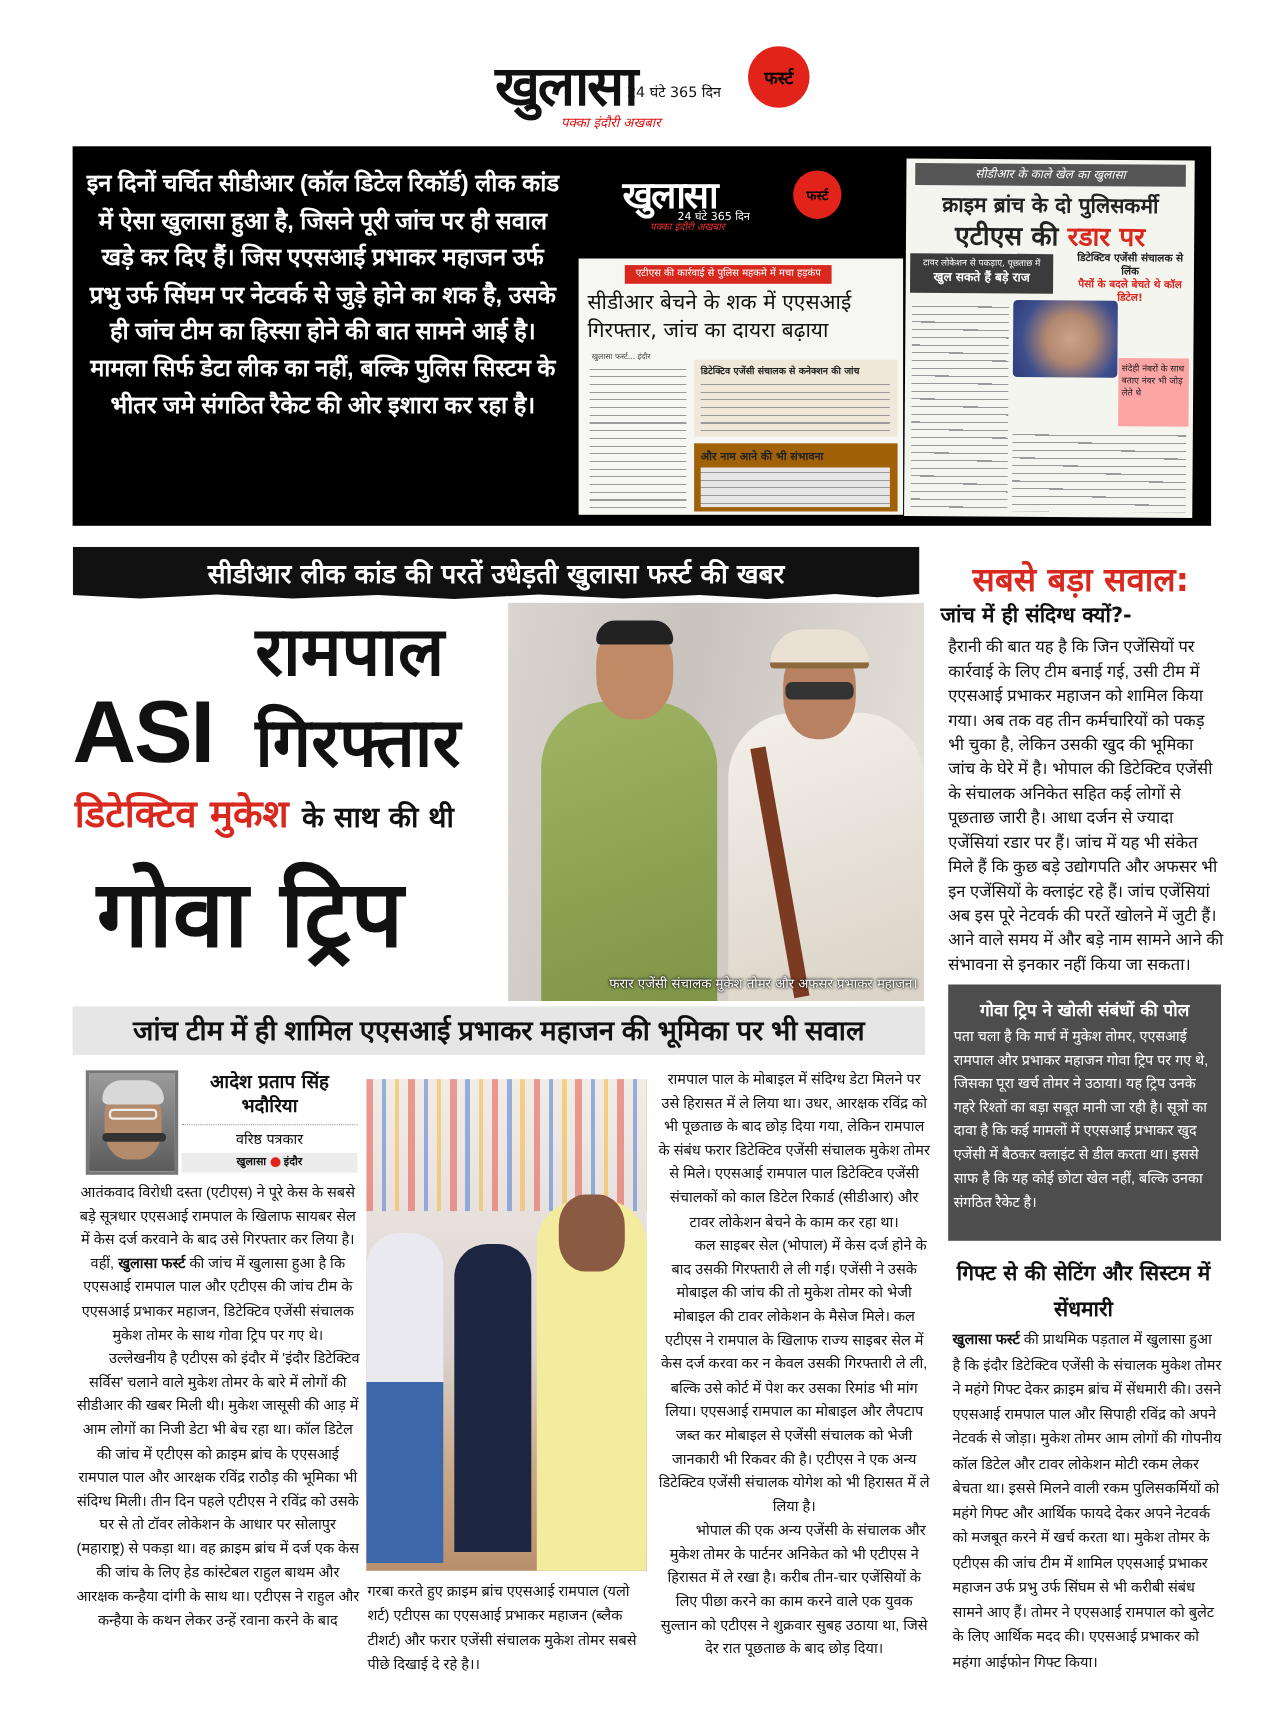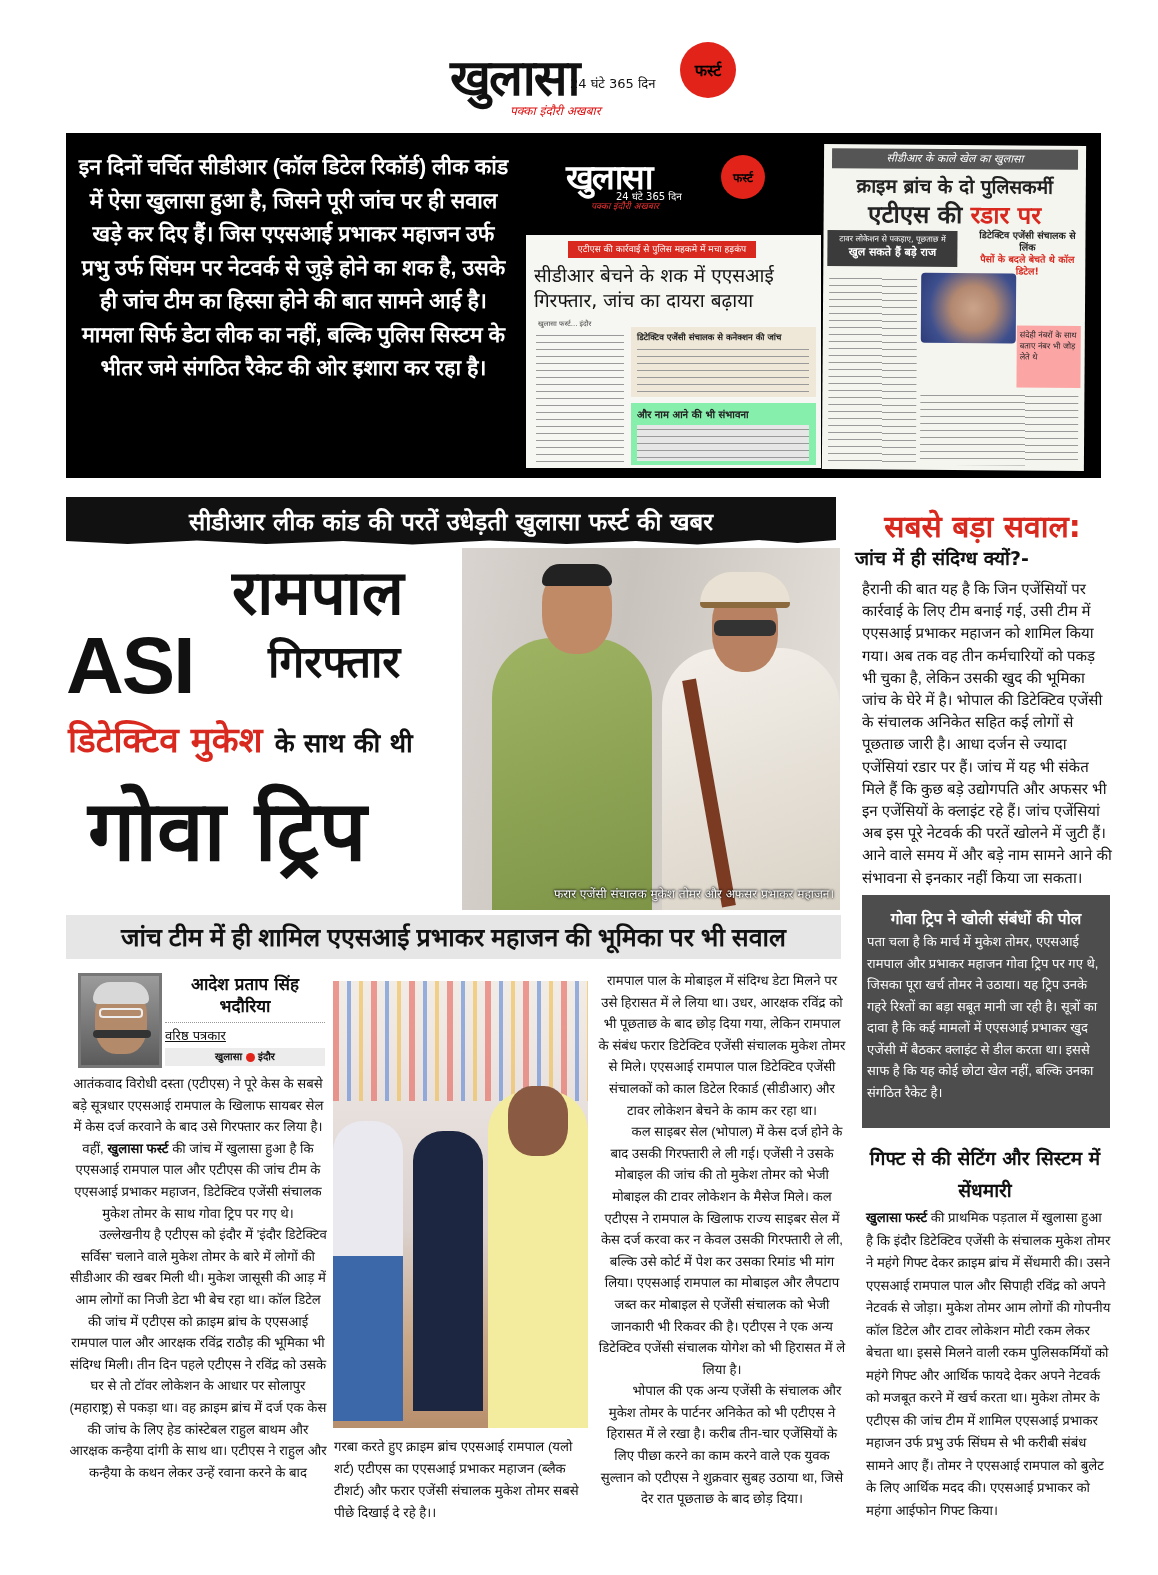--- a/index.html
+++ b/index.html
@@ -22,21 +22,21 @@
   .clip1-logo .mh-name { left: 40px; top: 10px; font-size: 34px; color: #fff; }
   .clip1-logo .mh-sub { left: 65px; top: 56px; font-size: 9px; color: #e33; }
   .clip1-logo .mh-circle { left: 195px; top: 12px; width: 44px; height: 44px; font-size: 12px; }
   .clip1-paper { position: absolute; left: 0; top: 92px; width: 295px; height: 233px; background: #f6f6f2; }
   .clip1-kicker { position: absolute; left: 42px; top: 6px; width: 188px; height: 17px; background: #d9291f; color: #fff; font-size: 9px; text-align: center; line-height: 17px; }
   .clip1-head { position: absolute; left: 8px; top: 28px; width: 275px; font-size: 19px; line-height: 25px; color: #111; }
   .clip1-by { position: absolute; left: 12px; top: 84px; font-size: 7px; color: #444; }
   .lines { position: absolute; background: repeating-linear-gradient(#f6f6f2 0, #f6f6f2 4px, #9a9a9a 4px, #9a9a9a 5px, #f6f6f2 5px, #f6f6f2 7px); }
   .clip1-box { position: absolute; left: 105px; top: 92px; width: 185px; height: 70px; background: #efe8d8; }
   .clip1-box-t { position: absolute; left: 6px; top: 4px; font-size: 8.5px; font-weight: bold; color: #222; }
-  .clip1-box2 { position: absolute; left: 105px; top: 168px; width: 185px; height: 62px; background: #86efac; }
+  .clip1-box2 { position: absolute; left: 105px; top: 168px; width: 185px; height: 62px; background: #a16207; }
   .clip1-box2-t { position: absolute; left: 6px; top: 4px; font-size: 10px; font-weight: bold; color: #222; }
 
   .clip2 { position: absolute; left: 757px; top: 12px; width: 262px; height: 325px; background: #f5f5f0; transform: rotate(0.4deg); }
   .clip2-kicker { position: absolute; left: 8px; top: 4px; width: 246px; height: 20px; background: #555; color: #fff; font-size: 11px; text-align: center; line-height: 20px; font-style: italic; }
   .clip2-h1 { position: absolute; left: 8px; top: 28px; width: 246px; text-align: center; font-size: 19px; font-weight: bold; color: #222; }
   .clip2-h2 { position: absolute; left: 8px; top: 52px; width: 246px; text-align: center; font-size: 24px; font-weight: 900; color: #222; }
   .clip2-h2 .red { color: #d9291f; }
   .clip2-sub { position: absolute; left: 4px; top: 86px; width: 130px; height: 36px; background: #3b3b3b; color: #fff; font-size: 8px; text-align: center; padding-top: 2px; }
   .clip2-sub b { display: block; font-size: 11px; }
   .clip2-bubble { position: absolute; left: 150px; top: 84px; width: 108px; color: #222; font-size: 9.5px; text-align: center; font-weight: bold; line-height: 12px; }
@@ -44,21 +44,21 @@
   .clip2-photo { position: absolute; left: 98px; top: 128px; width: 95px; height: 70px; background: radial-gradient(circle at 55% 50%, #caa48a 0, #b38870 35%, #3e4f8e 70%, #2c3b78 100%); border-radius: 4px; }
   .clip2-side { position: absolute; left: 194px; top: 180px; width: 64px; height: 62px; background: #fca5a5; }
   .clip2-side-t { font-size: 8px; padding: 3px; color: #222; }
 
   
   .kicker-banner { left: 66px; top: 497px; width: 770px; height: 50px; background: #111; color: #fff; font-size: 24px; font-weight: bold; text-align: center; line-height: 50px; clip-path: polygon(0 0,100% 0,100% 86%,95% 92%,90% 86%,82% 95%,74% 88%,65% 94%,55% 87%,45% 95%,36% 88%,26% 94%,17% 87%,8% 94%,0 88%); }
 
   
   .hl-asi { left: 66px; top: 620px; font-size: 80px; font-weight: 900; font-family: "Liberation Sans", sans-serif; letter-spacing: -2px; }
   .hl-name { left: 232px; top: 560px; font-size: 62px; font-weight: 900; line-height: 66px; }
-  .hl-arrest { left: 232px; top: 630px; font-size: 44px; font-weight: 900; margin-left: 36px; }
+  .hl-arrest { left: 232px; top: 630px; font-size: 62px; font-weight: 900; }
   .hl-red { left: 68px; top: 715px; font-size: 35px; font-weight: 900; color: #d9291f; }
   .hl-red .black { color: #111; font-size: 26px; font-weight: bold; }
   .hl-goa { left: 88px; top: 770px; font-size: 84px; font-weight: 900; }
 
   .main-photo { left: 462px; top: 548px; width: 378px; height: 362px; background: linear-gradient(100deg,#d9d4cf 0,#c9c3bd 40%,#e8e3dd 100%); overflow: hidden; }
   .p-green { position: absolute; left: 30px; top: 90px; width: 160px; height: 272px; background: linear-gradient(160deg,#9fb463,#7e9447); border-radius: 60px 60px 0 0; }
   .p-head1 { position: absolute; left: 80px; top: 20px; width: 70px; height: 86px; background: #c08a66; border-radius: 40% 40% 45% 45%; }
   .p-hair1 { position: absolute; left: 80px; top: 16px; width: 70px; height: 22px; background: #222; border-radius: 40px 40px 10px 10px; }
   .p-white { position: absolute; left: 200px; top: 100px; width: 178px; height: 262px; background: linear-gradient(160deg,#f4f0ea,#d9d2c6); border-radius: 60px 60px 0 0; }
   .p-head2 { position: absolute; left: 250px; top: 40px; width: 66px; height: 84px; background: #b88262; border-radius: 40% 40% 45% 45%; }
@@ -81,21 +81,21 @@
   .gift-title { left: 860px; top: 1142px; width: 250px; text-align: center; font-size: 19px; line-height: 32px; font-weight: bold; }
   .gift-body { left: 866px; top: 1207px; width: 246px; font-size: 13.2px; line-height: 22.5px; font-family: "Liberation Sans", sans-serif; }
 
   
   .author-photo { left: 78px; top: 973px; width: 84px; height: 95px; background: linear-gradient(#9b9b9b,#5b5b5b); border: 3px solid #777; overflow: hidden; }
   .a-face { position: absolute; left: 14px; top: 12px; width: 52px; height: 66px; background: #b38a6a; border-radius: 40%; }
   .a-hair { position: absolute; left: 12px; top: 6px; width: 56px; height: 22px; background: #d8d8d8; border-radius: 28px 28px 8px 8px; }
   .a-glass { position: absolute; left: 18px; top: 32px; width: 44px; height: 10px; border: 2px solid #eee; border-radius: 4px; }
   .a-must { position: absolute; left: 12px; top: 54px; width: 58px; height: 8px; background: #333; border-radius: 6px; }
   .a-name { left: 165px; top: 973px; width: 160px; text-align: center; font-size: 17px; font-weight: bold; line-height: 22px; }
-  .a-role { left: 165px; top: 1022px; width: 160px; text-align: left; font-size: 13px; border-top: 1px dotted #999; padding-top: 3px; text-decoration: underline; }
+  .a-role { left: 165px; top: 1022px; width: 160px; text-align: center; font-size: 13px; border-top: 1px dotted #999; padding-top: 3px; }
   .a-brand { left: 165px; top: 1048px; width: 160px; height: 18px; background: #ececec; text-align: center; font-size: 10px; font-weight: bold; line-height: 18px; }
   .a-brand .dot { display: inline-block; width: 9px; height: 9px; background: #e2231a; border-radius: 50%; vertical-align: middle; }
 
   .col1 { left: 68px; top: 1073px; width: 260px; font-size: 13.2px; line-height: 21.6px; text-align: center; font-family: "Liberation Sans", sans-serif; }
   .col3 { left: 598px; top: 970px; width: 248px; font-size: 13.2px; line-height: 21.6px; text-align: center; font-family: "Liberation Sans", sans-serif; }
   .indent { text-indent: 30px; }
 
   .garba-photo { left: 333px; top: 981px; width: 255px; height: 447px; background: linear-gradient(#f2ece6 0,#e7dfdc 30%,#dbd2cf 55%,#c9a888 80%,#b88f6d 100%); overflow: hidden; }
   .flags { position: absolute; left: 0; top: 0; width: 100%; height: 120px; background: repeating-linear-gradient(90deg,#e4544a 0 6px,transparent 6px 14px,#4a7bd4 14px 18px,transparent 18px 26px,#f2b83a 26px 30px,transparent 30px 38px); opacity: 0.55; }
   .g1 { position: absolute; left: 0; top: 140px; width: 70px; height: 300px; background: linear-gradient(#e9e9ef 0 45%,#3c67a8 45% 100%); border-radius: 30px 30px 0 0; }

